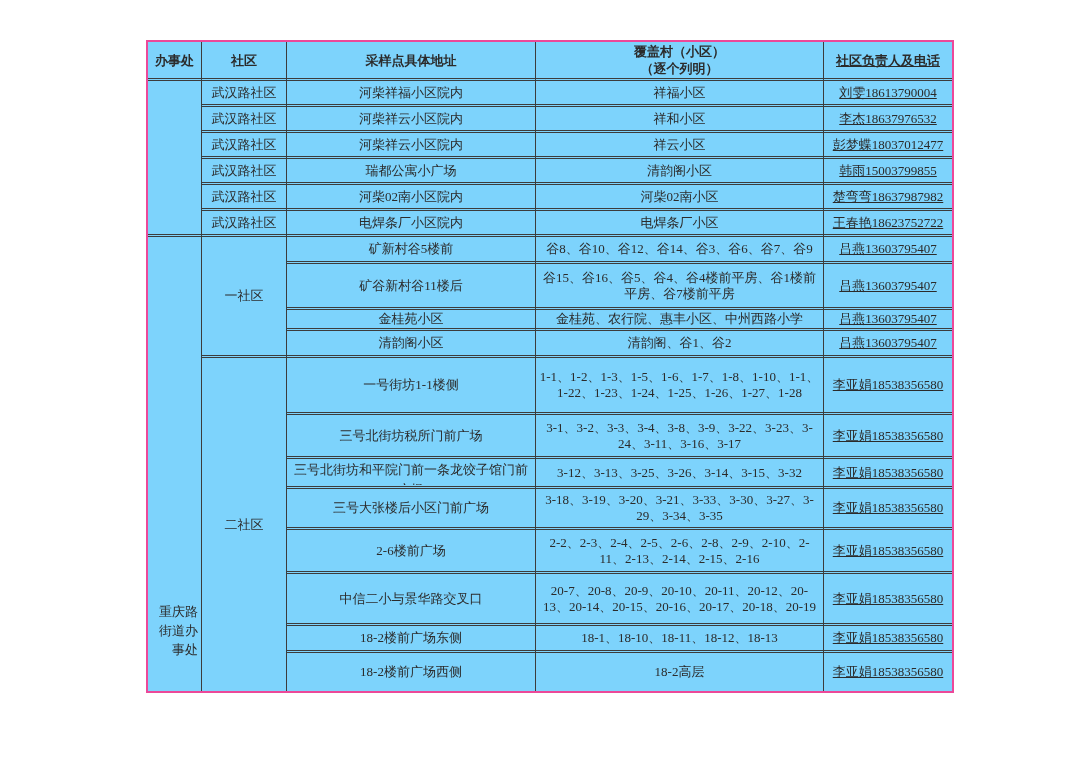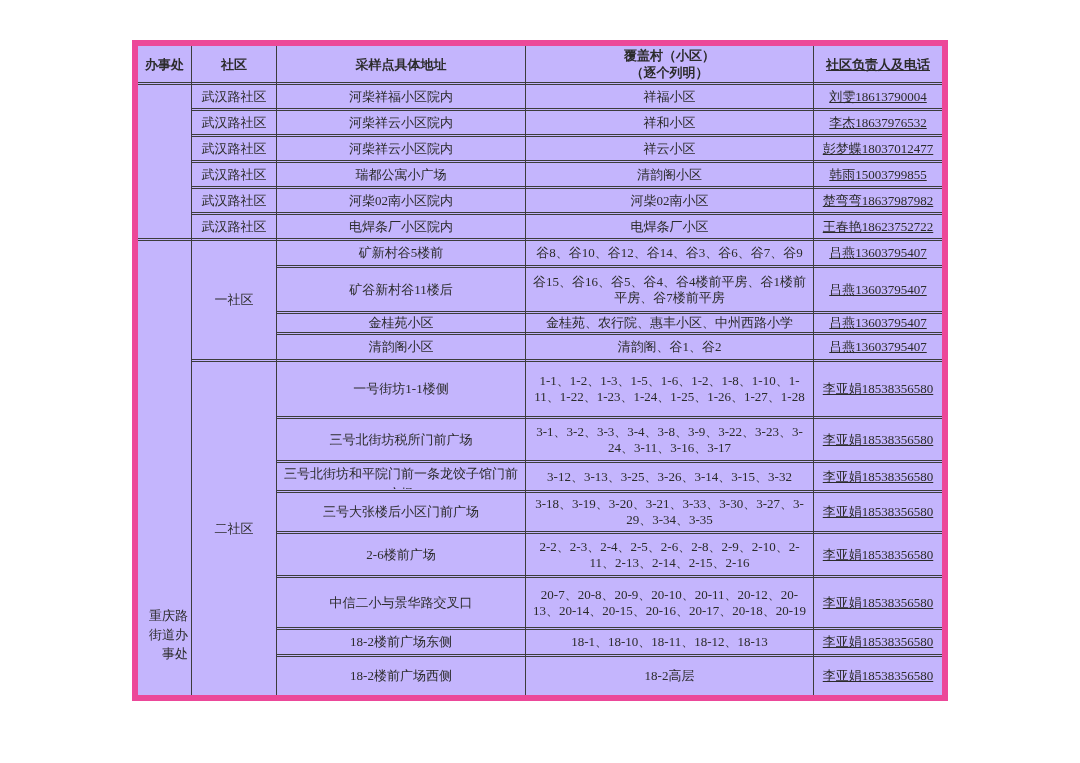--- a/index.html
+++ b/index.html
@@ -4,22 +4,22 @@
 <style>
   html,body{margin:0;padding:0;}
   body{
     width:1080px;height:763px;background:#ffffff;position:relative;
     font-family:"Liberation Serif","DejaVu Serif",serif;
     color:#2b2b2b;
     -webkit-font-smoothing:antialiased;
   }
   .sheet{position:absolute;left:0;top:0;width:1080px;height:763px;background:#ffffff;}
   .table-wrap{
-    position:absolute;left:132px;top:40px;
-    border:6px solid #ec4899;background:#c4b5fd;
+    position:absolute;left:146px;top:40px;
+    border:2px solid #ec4899;background:#7dd3fc;
   }
   table.grid{
     border-collapse:separate;border-spacing:0;
     table-layout:fixed;width:804px;
   }
   table.grid td,table.grid th{
     box-sizing:border-box;
     border-right:1px solid #3c3c3c;
     border-bottom:3px double #3c3c3c;
     padding:1px 3px;
@@ -121,21 +121,21 @@
       </tr>
       <tr style="height:27px">
         <td>清韵阁小区</td>
         <td>清韵阁、谷1、谷2</td>
         <td class="lastcol contact-cell">吕燕13603795407</td>
       </tr>
 
       <tr style="height:57px">
         <td rowspan="8" class="community-b2 bb-none">二社区</td>
         <td>一号街坊1-1楼侧</td>
-        <td>1-1、1-2、1-3、1-5、1-6、1-2、1-8、1-10、1-11、1-22、1-23、1-24、1-25、1-26、1-27、1-28</td>
+        <td>1-1、1-2、1-3、1-5、1-6、1-7、1-8、1-10、1-1、1-22、1-23、1-24、1-25、1-26、1-27、1-28</td>
         <td class="lastcol contact-cell">李亚娟18538356580</td>
       </tr>
       <tr style="height:44px">
         <td>三号北街坊税所门前广场</td>
         <td>3-1、3-2、3-3、3-4、3-8、3-9、3-22、3-23、3-24、3-11、3-16、3-17</td>
         <td class="lastcol contact-cell">李亚娟18538356580</td>
       </tr>
       <tr style="height:29px">
         <td>
           <div class="clip-addr">三号北街坊和平院门前一条龙饺子馆门前广场</div>

